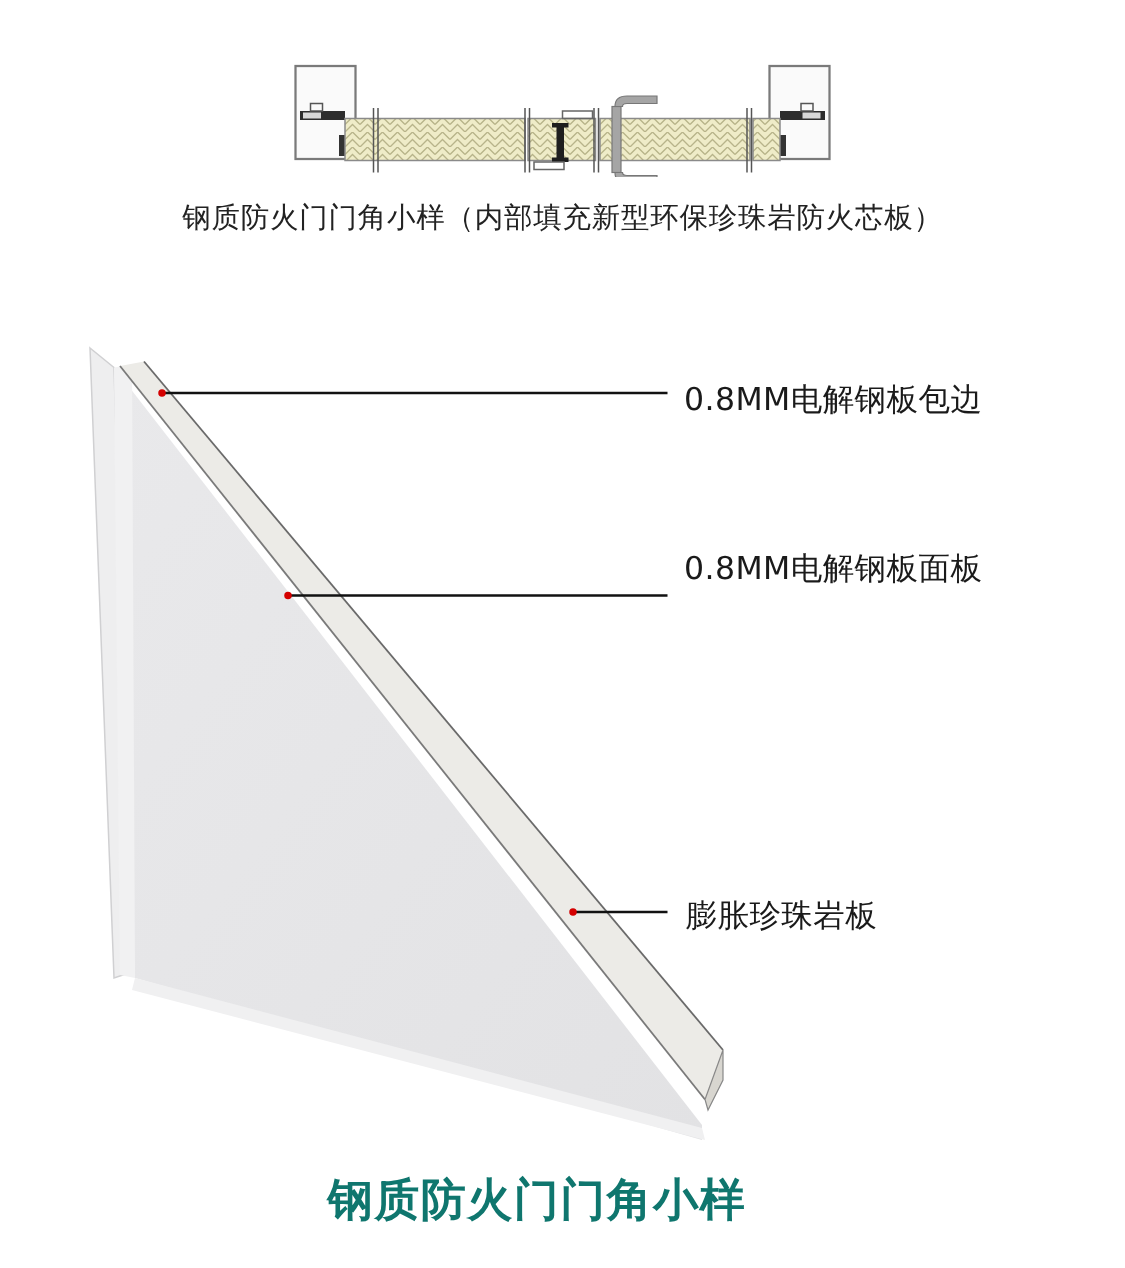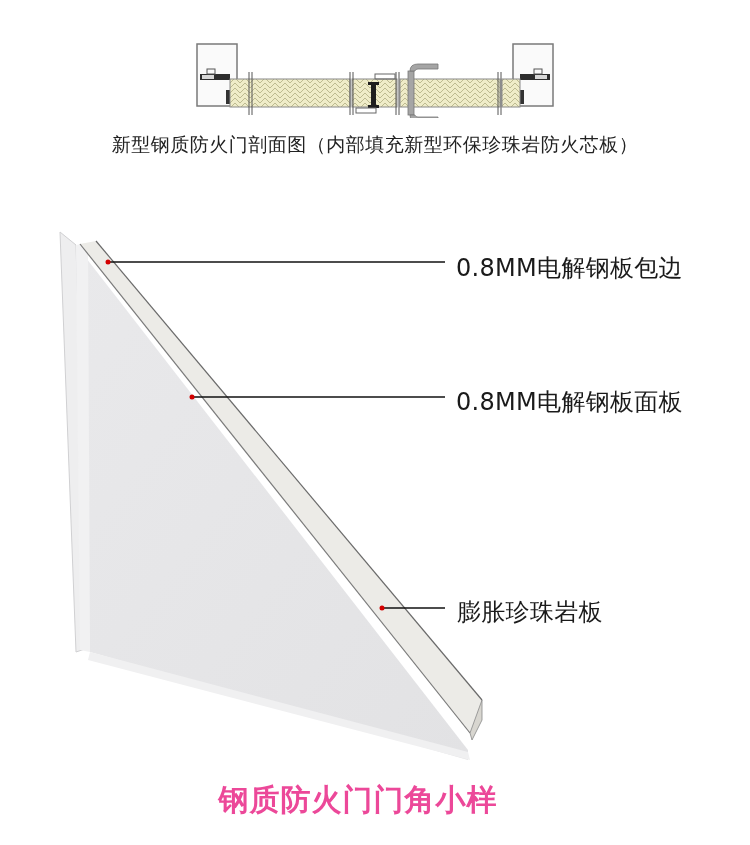--- a/index.html
+++ b/index.html
@@ -2,22 +2,22 @@
 <html><head>
 <meta charset="utf-8">
 <style>
   * { margin: 0; padding: 0; box-sizing: border-box; }
   html, body { width: 750px; height: 845px; background: #ffffff; overflow: hidden; }
   body { position: relative; font-family: "DejaVu Sans", "Liberation Sans", sans-serif; color: #1a1a1a; }
   .abs { position: absolute; }
   #section-diagram { left: 190px; top: 38px; width: 370px; height: 80px; }
   #section-caption { left: 0; top: 132px; width: 750px; text-align: center; font-size: 19px; letter-spacing: 0.5px; color: #222; }
   #sample-art { left: 0; top: 0; width: 750px; height: 845px; }
-  .callout-label { font-size: 24px; color: #1a1a1a; white-space: nowrap; letter-spacing: 0.3px; }
-  #bottom-title { left: 0; top: 780px; width: 716px; text-align: center; font-size: 30px; font-weight: bold; color: #ec4899; letter-spacing: 1px; }
+  .callout-label { font-size: 21px; color: #1a1a1a; white-space: nowrap; letter-spacing: 0.3px; }
+  #bottom-title { left: 0; top: 780px; width: 716px; text-align: center; font-size: 30px; font-weight: bold; color: #0f766e; letter-spacing: 1px; }
 </style>
 </head>
 <body>
 
 <svg id="section-diagram" class="abs" viewBox="0 0 370 80" width="370" height="80">
   <defs>
     <pattern id="herring" width="10" height="10" patternUnits="userSpaceOnUse">
       <rect width="10" height="10" fill="#efecc8"></rect>
       <path d="M0 10 L5 5 L10 10 M0 5 L5 0 L10 5" stroke="#b8b48a" stroke-width="0.9" fill="none"></path>
     </pattern>
@@ -63,21 +63,21 @@
     <rect x="166" y="70" width="20" height="5" fill="none" stroke="#666" stroke-width="1"></rect>
   </g>
 
   <g fill="#a5a5a5" stroke="#777" stroke-width="0.8">
     <rect x="218" y="33" width="6" height="44"></rect>
     <path d="M220 33 Q220 26 228 26 L248 26 L248 31 L228 31 Q225 31 225 33 Z"></path>
     <path d="M220 77 Q220 84 228 84 L248 84 L248 79 L228 79 Q225 79 225 77 Z"></path>
   </g>
 </svg>
 
-<div id="section-caption" class="abs">新型钢质防火门剖面图（内部填充新型环保珍珠岩防火芯板）</div>
+<div id="section-caption" class="abs">钢质防火门门角小样（内部填充新型环保珍珠岩防火芯板）</div>
 
 <svg id="sample-art" class="abs" viewBox="0 0 750 845" width="750" height="845">
   <defs>
     <linearGradient id="faceGrad" x1="0" y1="0" x2="1" y2="1">
       <stop offset="0" stop-color="#e9e9eb"></stop>
       <stop offset="1" stop-color="#e2e2e4"></stop>
     </linearGradient>
   </defs>
 
   <polygon points="60,232 76,245 88,648 76,652" fill="#eeeeef" stroke="#d0d0d2" stroke-width="1"></polygon>
@@ -100,16 +100,16 @@
     <line x1="192" y1="397" x2="445" y2="397" stroke="#111" stroke-width="1.6"></line>
     <circle cx="192" cy="397" r="2.5" fill="#d40000"></circle>
   </g>
   <g>
     <line x1="382" y1="608" x2="445" y2="608" stroke="#111" stroke-width="1.6"></line>
     <circle cx="382" cy="608" r="2.5" fill="#d40000"></circle>
   </g>
 </svg>
 
 <div class="abs callout-label" style="left:456px; top:252px;">0.8MM电解钢板包边</div>
-<div class="abs callout-label" style="left:456px; top:386px;">0.8MM电解钢板面板</div>
+<div class="abs callout-label" style="left:456px; top:365px;">0.8MM电解钢板面板</div>
 <div class="abs callout-label" style="left:457px; top:596px;font-family:Liberation Mono, monospace;">膨胀珍珠岩板</div>
 
 <div id="bottom-title" class="abs">钢质防火门门角小样</div>
 
 </body></html>

